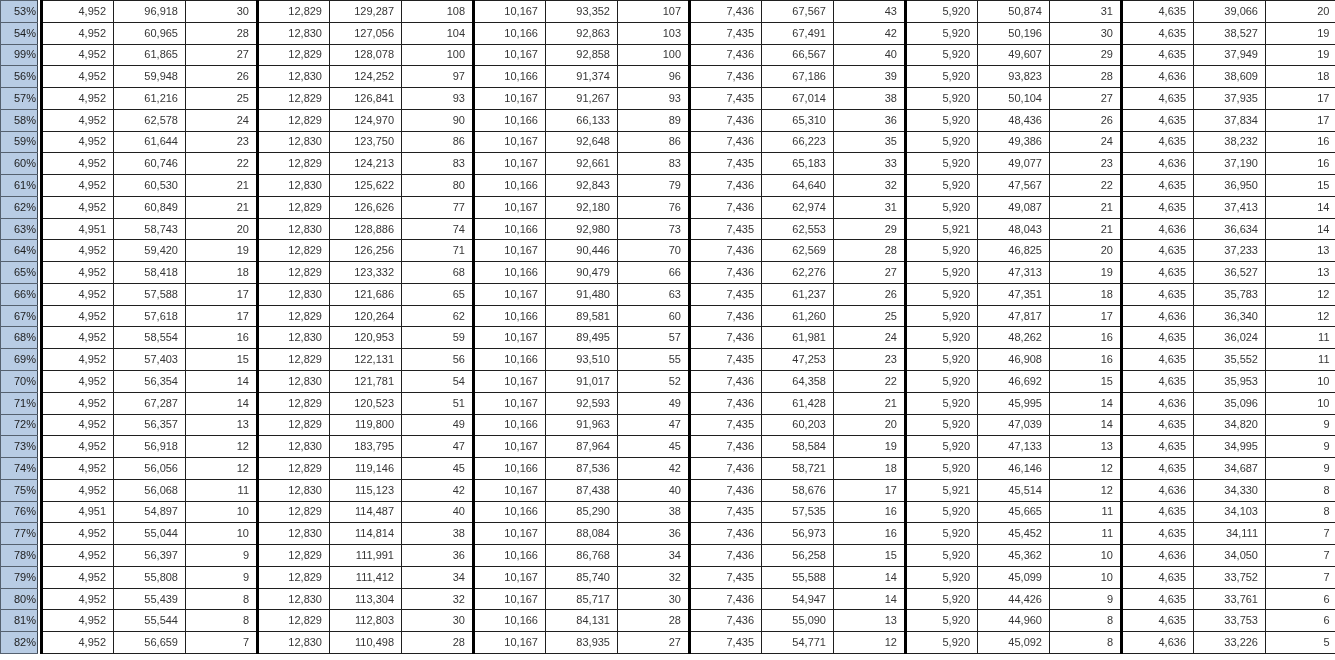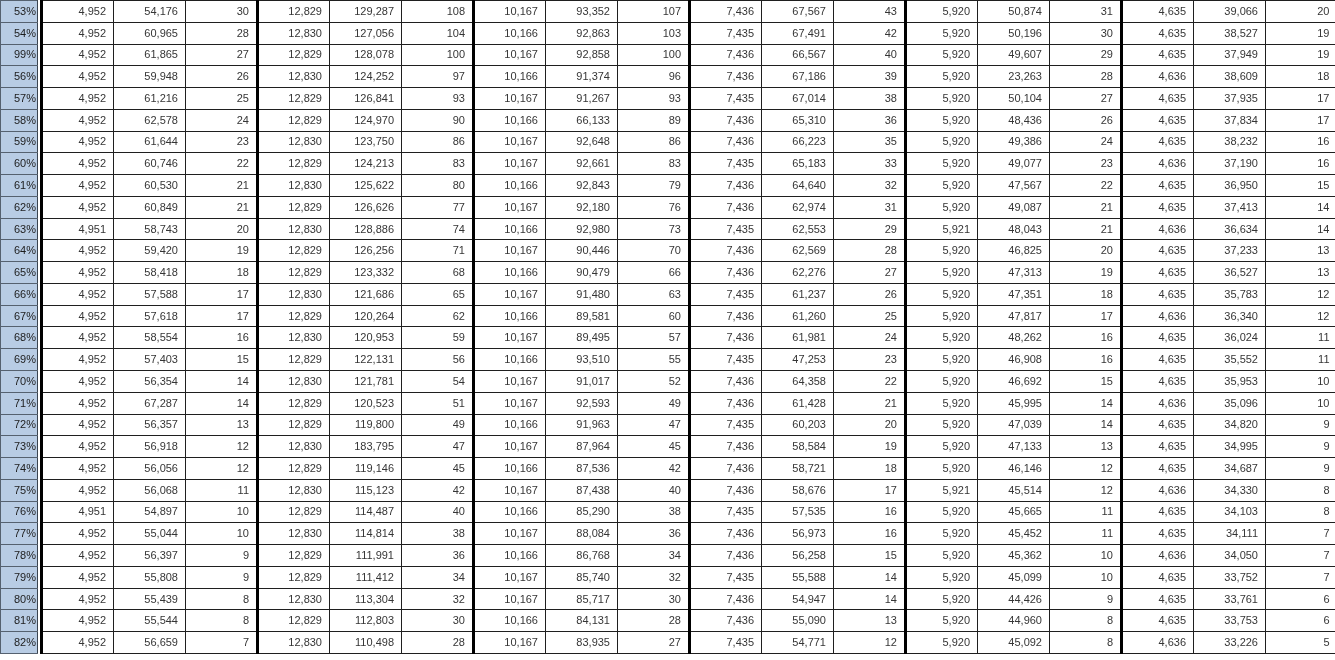--- a/index.html
+++ b/index.html
@@ -86,21 +86,21 @@
         <col class="c-d">
       <col class="c-d">
         <col class="c-d">
         <col class="c-d">
     </colgroup>
     <tbody>
         <tr>
           <td class="rh">53%</td>
           <td class="gapcol"></td>
           <td class="d gs">4,952</td>
-          <td class="d">54,176</td>
+          <td class="d">96,918</td>
           <td class="d">30</td>
           <td class="d gs">12,829</td>
           <td class="d">129,287</td>
           <td class="d">108</td>
           <td class="d gs">10,167</td>
           <td class="d">93,352</td>
           <td class="d">107</td>
           <td class="d gs">7,436</td>
           <td class="d">67,567</td>
           <td class="d">43</td>
@@ -164,21 +164,21 @@
           <td class="d gs">12,830</td>
           <td class="d">124,252</td>
           <td class="d">97</td>
           <td class="d gs">10,166</td>
           <td class="d">91,374</td>
           <td class="d">96</td>
           <td class="d gs">7,436</td>
           <td class="d">67,186</td>
           <td class="d">39</td>
           <td class="d gs">5,920</td>
-          <td class="d">23,263</td>
+          <td class="d">93,823</td>
           <td class="d">28</td>
           <td class="d gs">4,636</td>
           <td class="d">38,609</td>
           <td class="d last">18</td>
         </tr>
         <tr>
           <td class="rh">57%</td>
           <td class="gapcol"></td>
           <td class="d gs">4,952</td>
           <td class="d">61,216</td>

